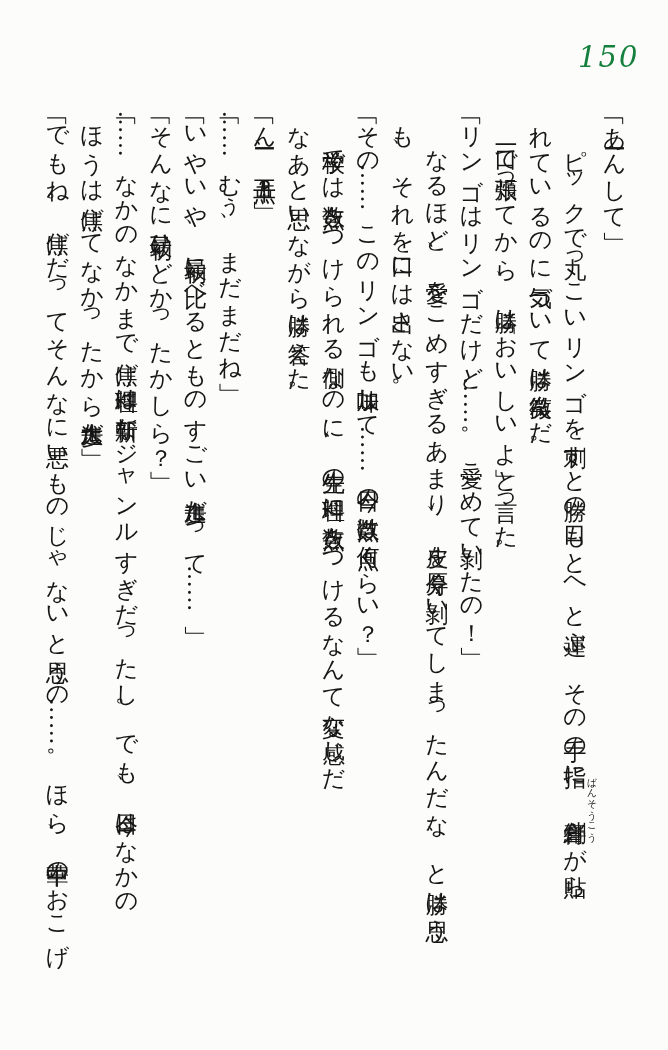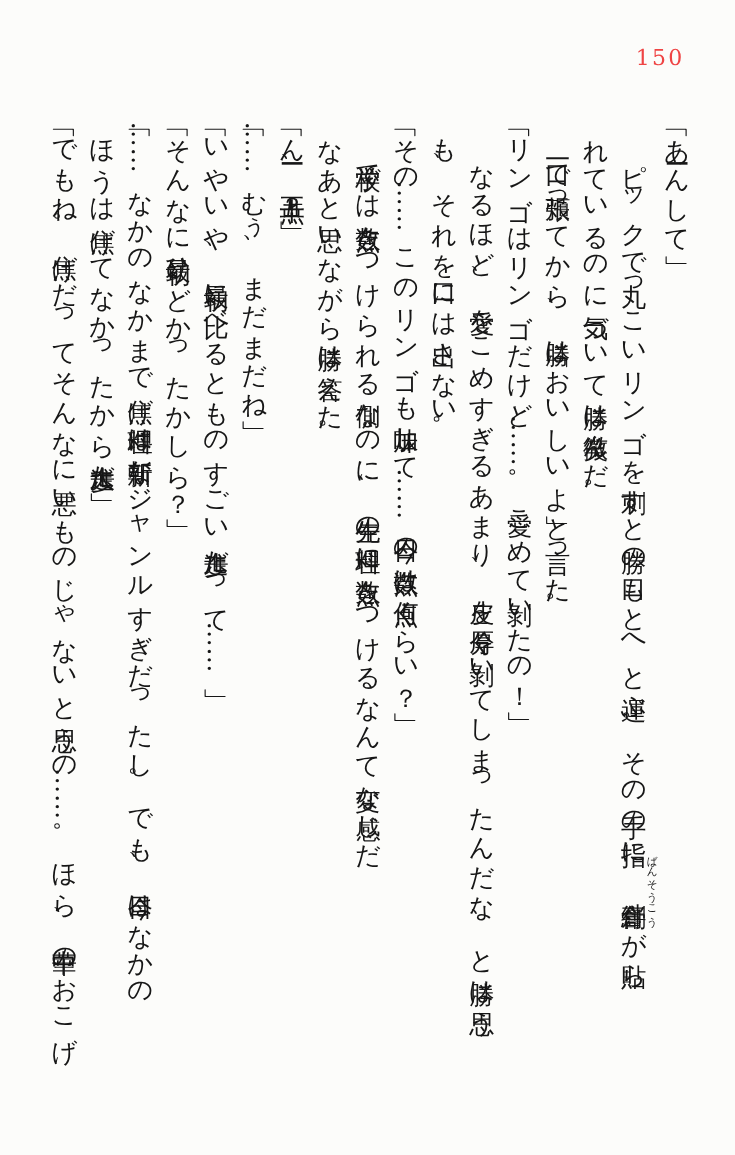--- a/index.html
+++ b/index.html
@@ -9,23 +9,24 @@
     height: 1050px;
     background: #fcfcfa;
     color: #161616;
     font-family: "DejaVu Serif", "Liberation Serif", serif;
     overflow: hidden;
   }
   .page-number {
     position: absolute;
     top: 40px;
     left: 578px;
-    font-size: 20px;
+    font-size: 29px;
+    font-style: italic;
     letter-spacing: 2px;
-    color: #ef4444;
+    color: #15803d;
   }
   .text-block {
     position: absolute;
     top: 110px;
     right: 36px;
     height: 882px;
     writing-mode: vertical-rl;
     text-orientation: mixed;
     font-size: 23px;
     line-height: 1.5;

